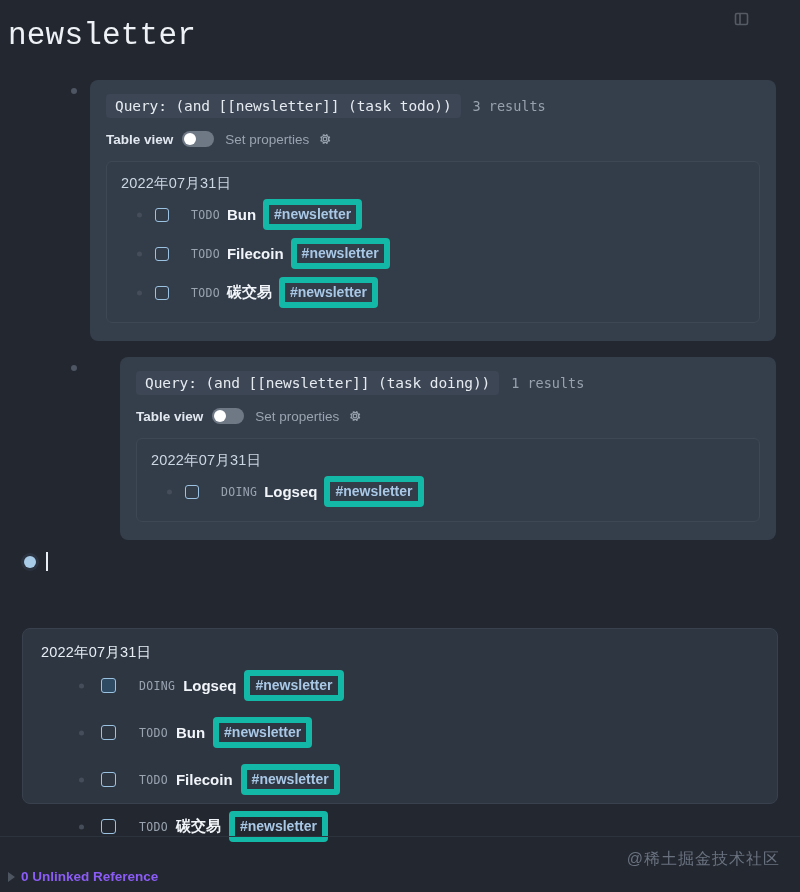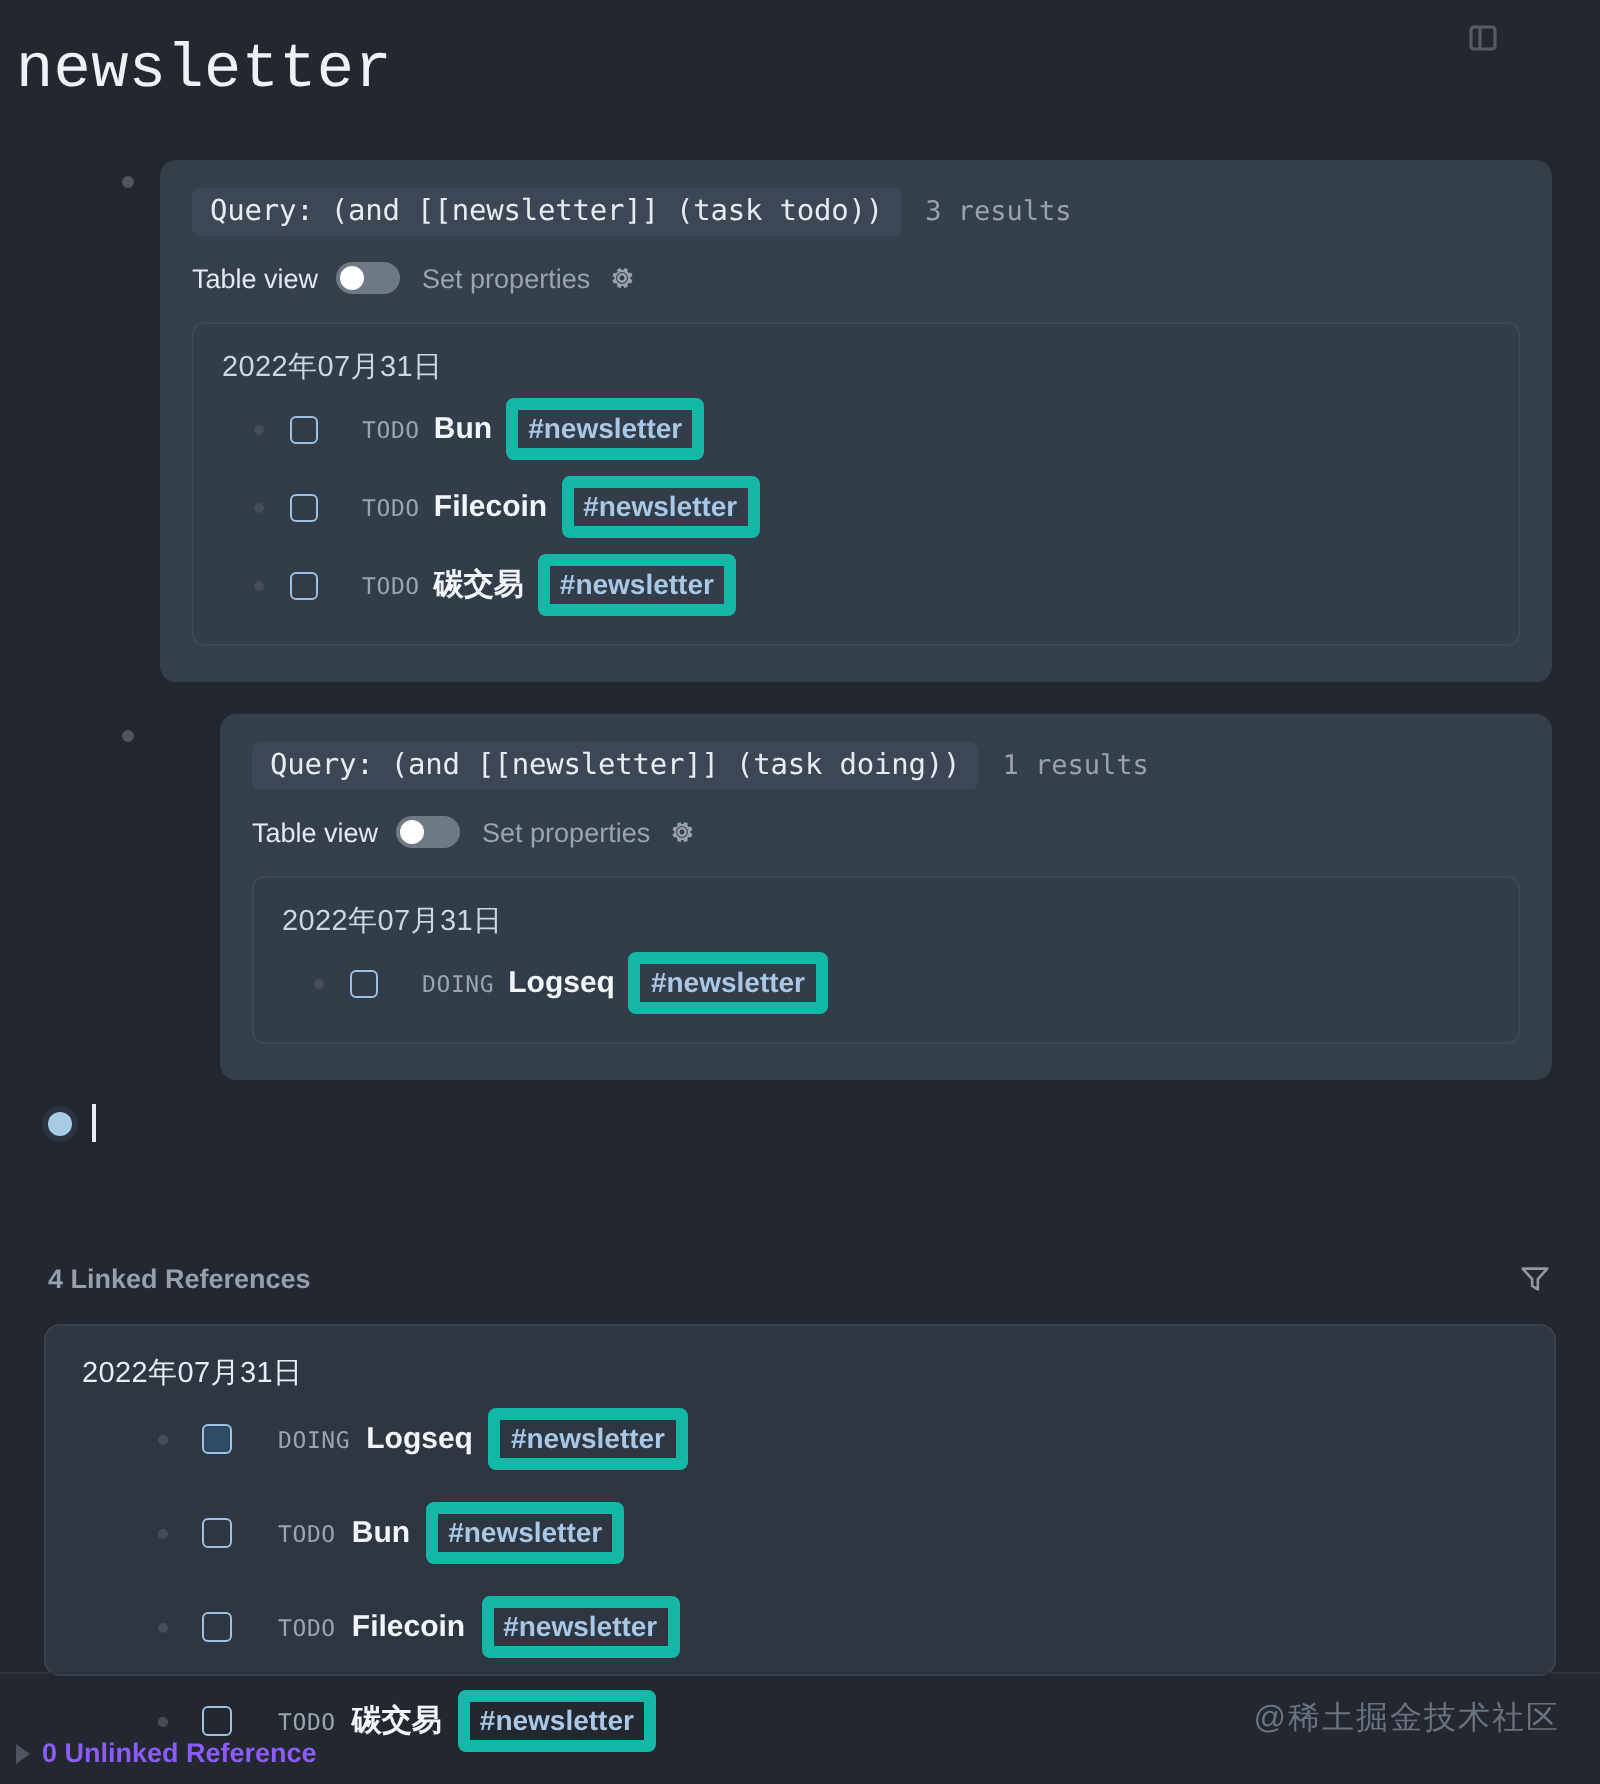--- a/index.html
+++ b/index.html
@@ -61,21 +61,21 @@
     flex: none;
   }
 
   
   .block-row {
     display: flex;
     align-items: flex-start;
     gap: 10px;
     padding: 0 24px;
   }
-  #queries { position: absolute; top: 80px; left: 6px; right: 0; padding-left: 28px; }
+  #queries { position: absolute; top: 80px; left: 16px; right: 0; padding-left: 28px; }
   .block-row + .block-row { margin-top: 16px; gap: 40px; }
   .block-bullet-wrap {
     width: 12px;
     display: flex;
     justify-content: center;
     padding-top: 8px;
     flex: none;
   }
 
   .query-card {
@@ -107,21 +107,21 @@
   }
 
   .query-controls {
     display: flex;
     align-items: center;
     gap: 9px;
     margin-top: 13px;
   }
   .ctl-label {
     font-size: 13.5px;
-    font-weight: normal;
+    font-weight: bold;
     color: #e2e8ef;
   }
   .toggle {
     width: 32px; height: 16px;
     border-radius: 9px;
     background: #6f7885;
     position: relative;
     flex: none;
   }
   .toggle::after {
@@ -397,28 +397,20 @@
   </div>
 
 </div>
 
 <div id="empty-block">
   <span class="bullet-active"></span>
   <span class="caret"></span>
 </div>
 
 <div id="linked">
-  <div class="lr-head">
-    <span class="lr-title">4 Linked References</span>
-    <span class="filter-icon">
-      <svg viewBox="0 0 18 18" width="17" height="17" fill="none" stroke="#b6bec9" stroke-width="1.4" stroke-linejoin="round">
-        <path d="M2.5 3.5h13l-5 5.6v5.4l-3-1.8V9.1z"></path>
-      </svg>
-    </span>
-  </div>
 
   <div class="lr-panel">
     <div class="lr-date">2022年07月31日</div>
     <div class="task-list">
 
       <div class="task">
         <span class="bullet-mini"></span>
         <span class="checkbox filled"></span>
         <span class="marker">DOING</span>
         <span class="task-text">Logseq</span>

